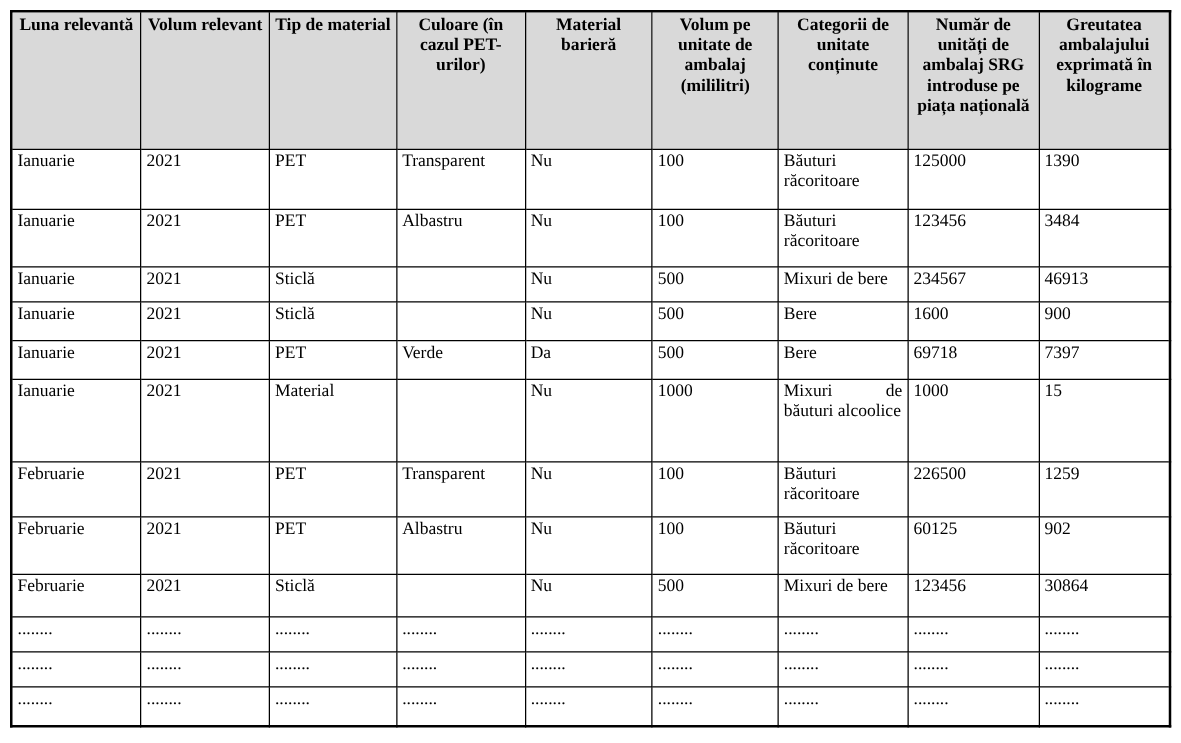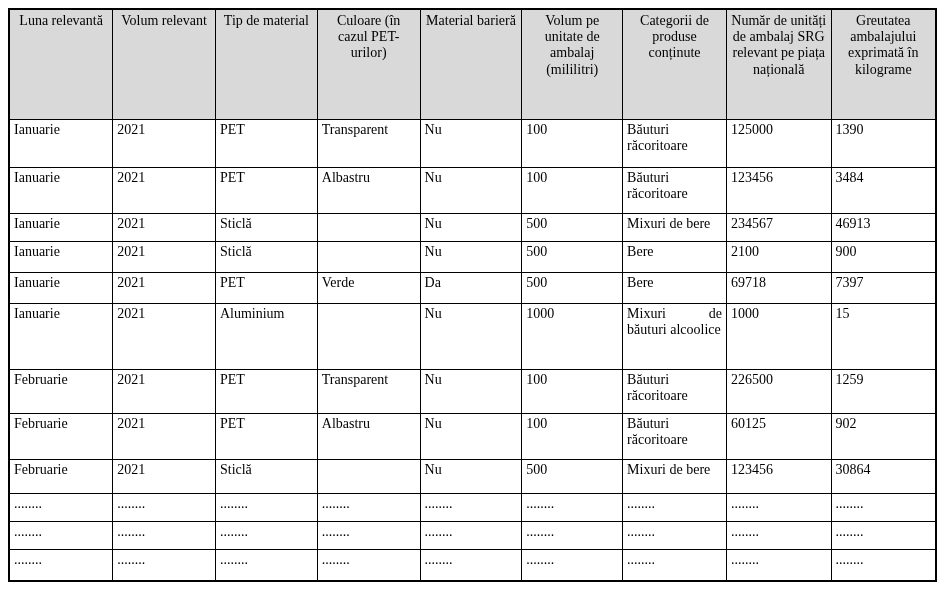--- a/index.html
+++ b/index.html
@@ -28,21 +28,21 @@
     border: 1px solid var(--border-color, #000);
     vertical-align: top;
     font-size: 14px;
     line-height: 1.16;
     padding: 2px 4px;
     overflow: hidden;
     word-wrap: break-word;
   }
   table[data-name="packaging-report-table"] th {
     background: var(--header-bg, #d9d9d9);
-    font-weight: normal;
+    font-weight: bold;
     padding-top: 3px;
   }
   table[data-name="packaging-report-table"] td {
     text-align: left;
     font-weight: normal;
   }
   table[data-name="packaging-report-table"] td.justify {
     text-align: justify;
     margin-top: 20px;
   }
@@ -64,22 +64,22 @@
         <col style="width: 105px;">
       </colgroup>
       <thead>
         <tr data-name="header-row" style="height: 110px;">
           <th data-name="column-header">Luna relevantă</th>
           <th data-name="column-header">Volum relevant</th>
           <th data-name="column-header">Tip de material</th>
           <th data-name="column-header">Culoare (în cazul PET-urilor)</th>
           <th data-name="column-header">Material barieră</th>
           <th data-name="column-header">Volum pe unitate de ambalaj (mililitri)</th>
-          <th data-name="column-header">Categorii de produse conținute</th>
-          <th data-name="column-header">Număr de unități de ambalaj SRG relevant pe piața națională</th>
+          <th data-name="column-header">Categorii de unitate conținute</th>
+          <th data-name="column-header">Număr de unități de ambalaj SRG introduse pe piața națională</th>
           <th data-name="column-header">Greutatea ambalajului exprimată în kilograme</th>
         </tr>
       </thead>
       <tbody>
         <tr data-name="table-row" style="height: 48px;">
           <td data-name="table-cell">Ianuarie</td>
           <td data-name="table-cell">2021</td>
           <td data-name="table-cell">PET</td>
           <td data-name="table-cell">Transparent</td>
           <td data-name="table-cell">Nu</td>
@@ -111,38 +111,38 @@
           <td data-name="table-cell">46913</td>
         </tr>
         <tr data-name="table-row" style="height: 31px;">
           <td data-name="table-cell">Ianuarie</td>
           <td data-name="table-cell">2021</td>
           <td data-name="table-cell">Sticlă</td>
           <td data-name="table-cell"></td>
           <td data-name="table-cell">Nu</td>
           <td data-name="table-cell">500</td>
           <td data-name="table-cell" class="justify">Bere</td>
-          <td data-name="table-cell">2100</td>
+          <td data-name="table-cell">1600</td>
           <td data-name="table-cell">900</td>
         </tr>
         <tr data-name="table-row" style="height: 31px;">
           <td data-name="table-cell">Ianuarie</td>
           <td data-name="table-cell">2021</td>
           <td data-name="table-cell">PET</td>
           <td data-name="table-cell">Verde</td>
           <td data-name="table-cell">Da</td>
           <td data-name="table-cell">500</td>
           <td data-name="table-cell" class="justify">Bere</td>
           <td data-name="table-cell">69718</td>
           <td data-name="table-cell">7397</td>
         </tr>
         <tr data-name="table-row" style="height: 66px;">
           <td data-name="table-cell">Ianuarie</td>
           <td data-name="table-cell">2021</td>
-          <td data-name="table-cell">Aluminium</td>
+          <td data-name="table-cell">Material</td>
           <td data-name="table-cell"></td>
           <td data-name="table-cell">Nu</td>
           <td data-name="table-cell">1000</td>
           <td data-name="table-cell" class="justify">Mixuri de băuturi alcoolice</td>
           <td data-name="table-cell">1000</td>
           <td data-name="table-cell">15</td>
         </tr>
         <tr data-name="table-row" style="height: 44px;">
           <td data-name="table-cell">Februarie</td>
           <td data-name="table-cell">2021</td>

